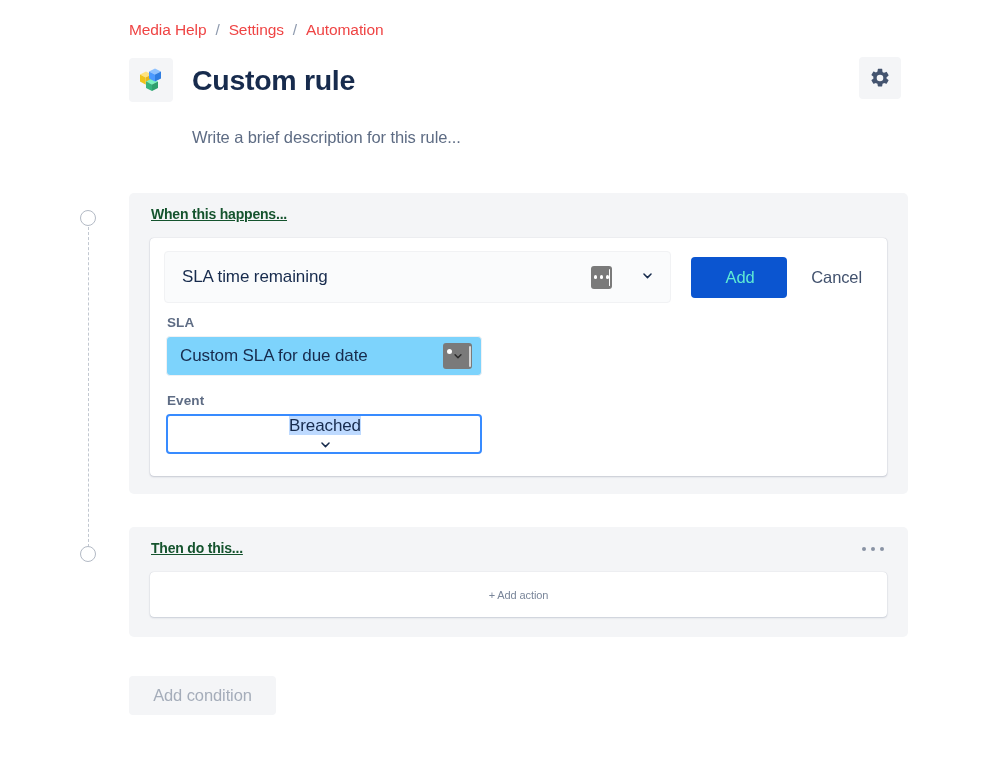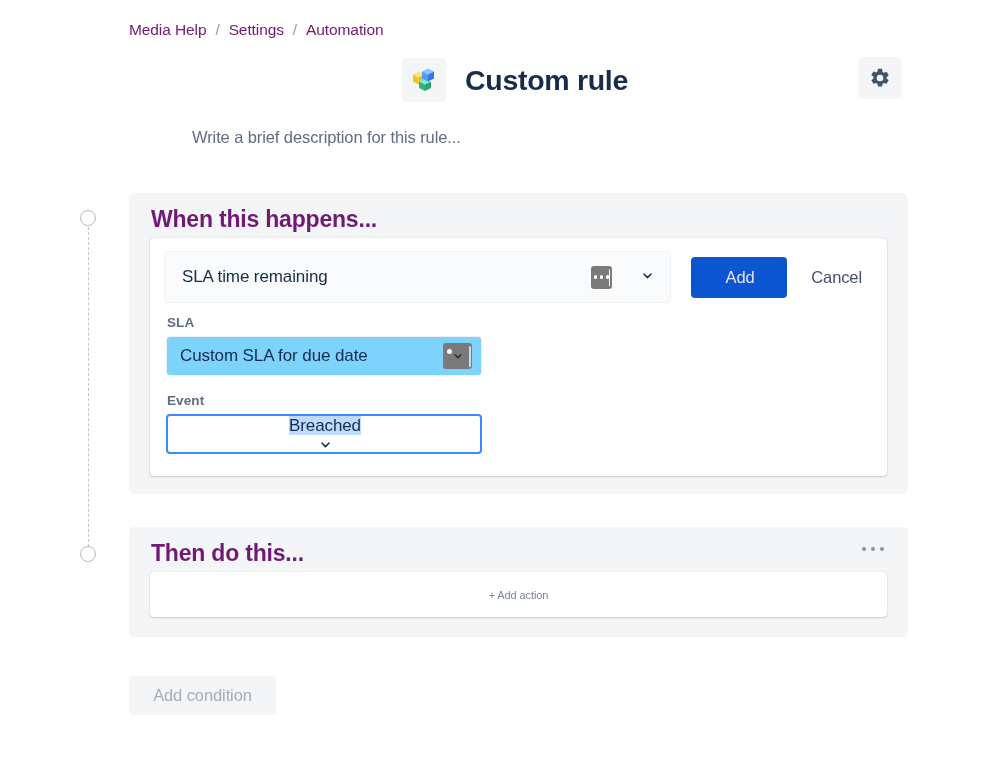--- a/index.html
+++ b/index.html
@@ -29,38 +29,37 @@
     top: 21px;
     font-size: 15.5px;
     color: #5e6c84;
     letter-spacing: -0.1px;
     display: flex;
     align-items: center;
     gap: 0;
     white-space: nowrap;
   }
   .breadcrumb .crumb {
-    color: #701a75;
+    color: #ef4444;
     text-decoration: none;
   }
   .breadcrumb .sep {
     color: #8e9aae;
     margin: 0 9px;
   }
 
   
   .title-row {
     position: absolute;
     left: 129px;
     top: 57px;
     width: 772px;
     height: 46px;
     display: flex;
     align-items: center;
-    justify-content: center;
   }
   .rule-avatar {
     width: 44px;
     height: 44px;
     border-radius: 4px;
     background: #f4f5f7;
     display: flex;
     align-items: center;
     justify-content: center;
     flex: 0 0 auto;
@@ -140,24 +139,25 @@
     border-radius: 5px;
     box-sizing: border-box;
   }
   #card-trigger { top: 193px; height: 301px; }
   #card-action  { top: 527px; height: 110px; }
 
   .card-heading {
     position: absolute;
     left: 22px;
     top: 13px;
-    font-size: 23px;
+    font-size: 14px;
     font-weight: bold;
-    color: #701a75;
+    color: #14532d;
     letter-spacing: -0.2px;
+    text-decoration: underline;
   }
 
   .card-menu {
     position: absolute;
     right: 24px;
     top: 20px;
     display: flex;
     gap: 5px;
     border: none;
     background: transparent;
@@ -247,21 +247,21 @@
     flex: 0 0 auto;
     display: block;
   }
 
   .btn-add {
     margin-left: 20px;
     width: 97px;
     height: 41px;
     border-radius: 4px;
     background: #0b55d0;
-    color: #e5e5e5;
+    color: #5eead4;
     font-size: 16.5px;
     font-family: "Liberation Sans", sans-serif;
     border: none;
     cursor: pointer;
     letter-spacing: -0.1px;
     display: flex;
     align-items: center;
     justify-content: center;
     padding-left: 8px;
   }

